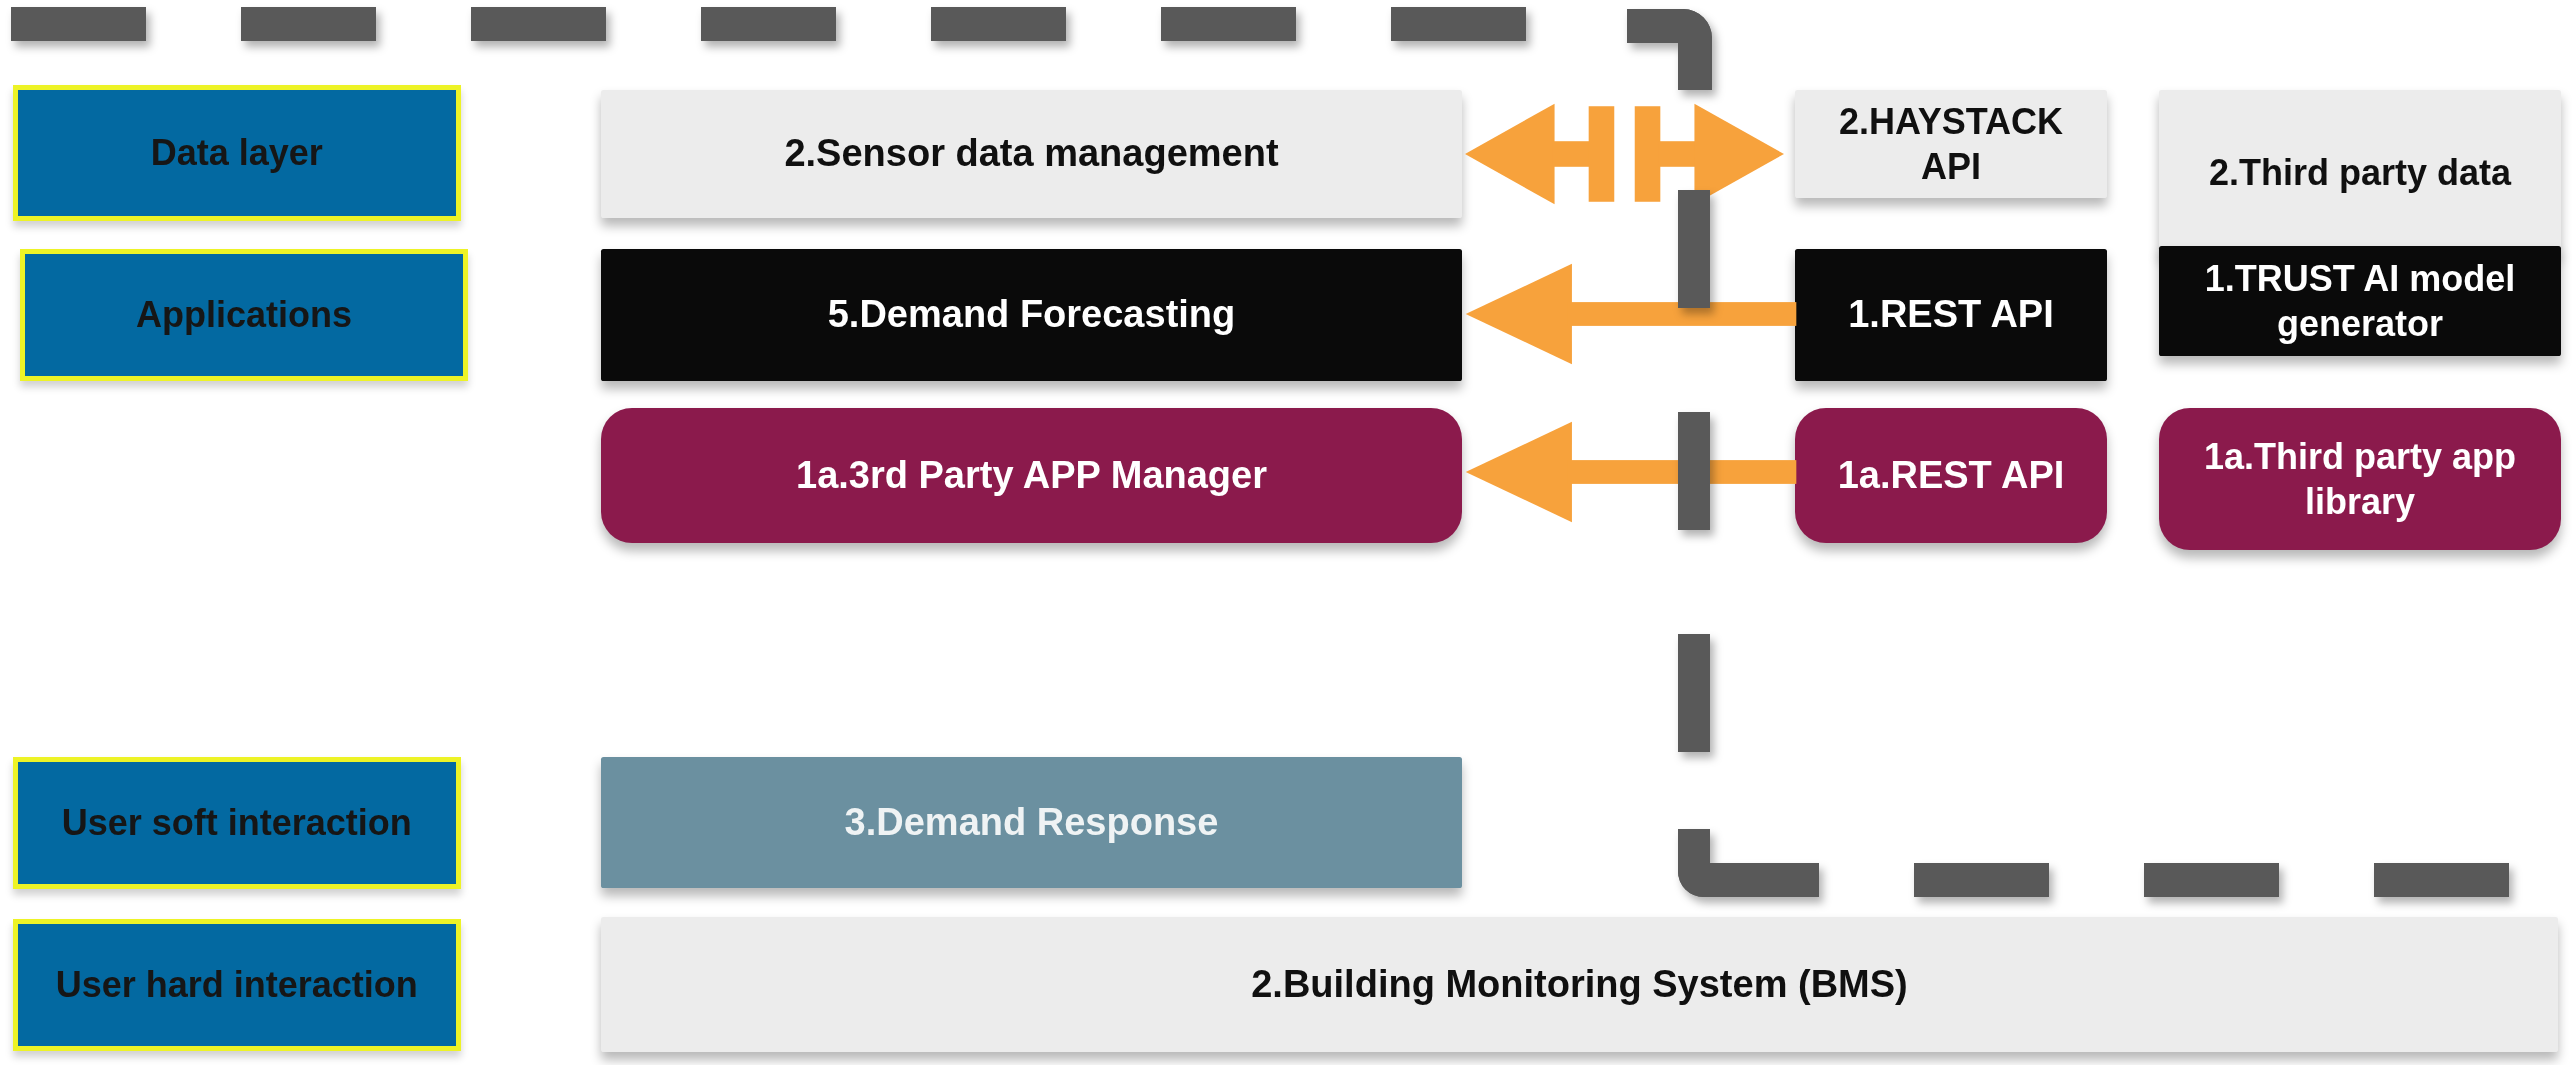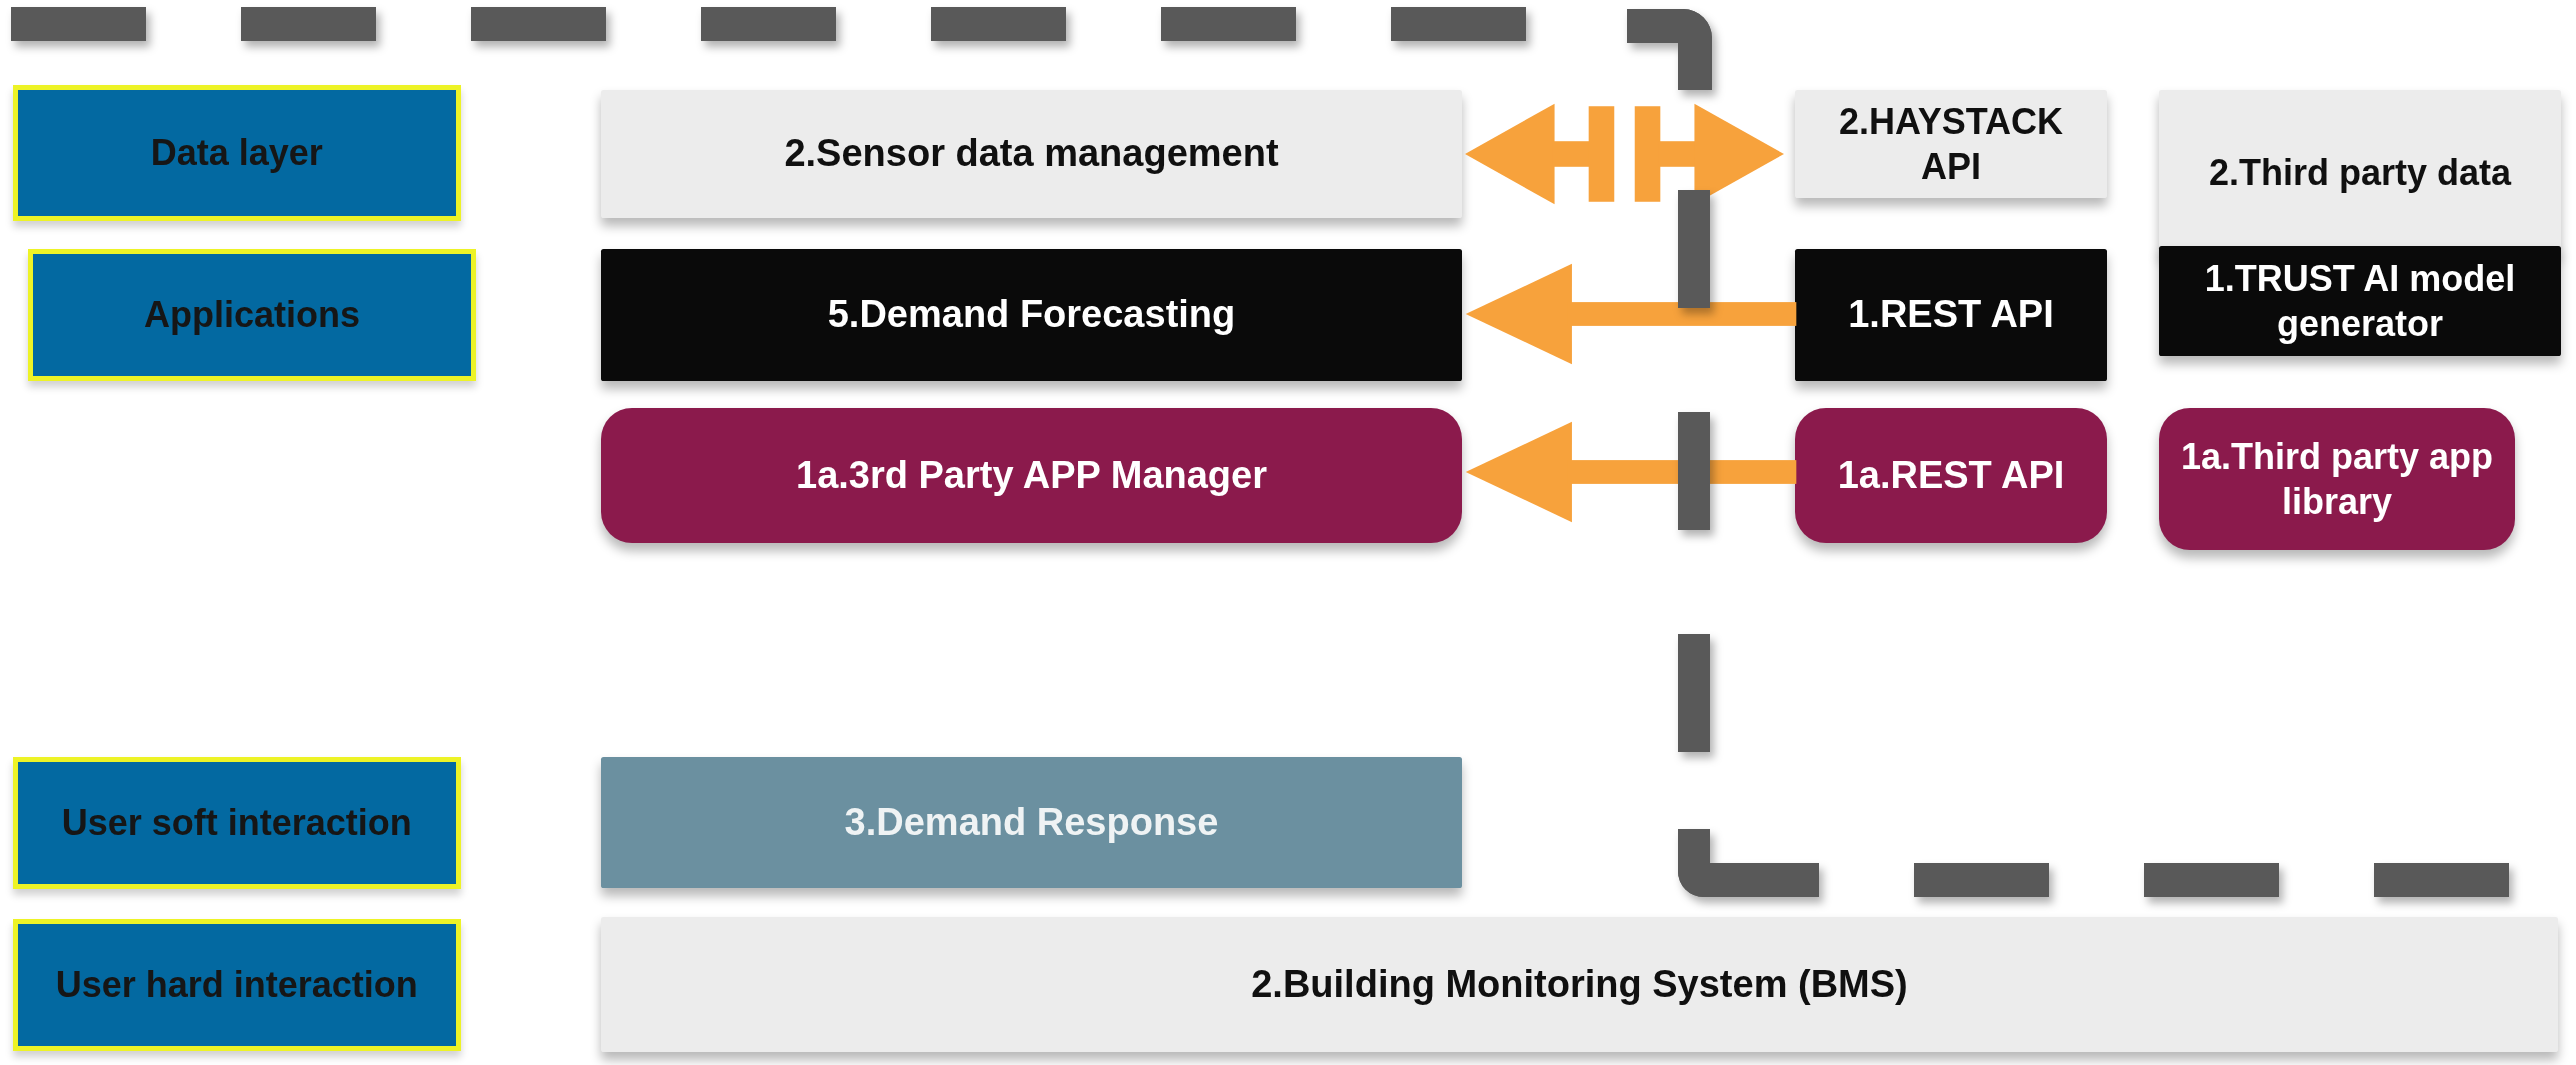--- a/index.html
+++ b/index.html
@@ -58,21 +58,21 @@
 
   <div class="dash-h" style="left:11px;top:6.8px;width:1601px;"></div>
   <div class="elbow-top"></div>
   <div class="dash-v zline" style="left:1678px;top:190px;height:563px;"></div>
   <div class="elbow-bottom"></div>
   <div class="dash-h" style="left:1914px;top:863px;width:597px;"></div>
 
   <div class="rowlabel" style="left:12.8px;top:85px;width:448px;height:136px;">
     <span>Data layer</span>
   </div>
-  <div class="rowlabel" style="left:28px;top:249px;width:448px;height:132px;">
+  <div class="rowlabel" style="left:20px;top:249px;width:448px;height:132px;">
     <span>Applications</span>
   </div>
   <div class="rowlabel" style="left:12.8px;top:757px;width:448px;height:132px;">
     <span>User soft interaction</span>
   </div>
   <div class="rowlabel" style="left:12.8px;top:919px;width:448px;height:132px;">
     <span>User hard interaction</span>
   </div>
 
   <div class="node gray" style="left:601px;top:90px;width:861px;height:128px;">
@@ -100,21 +100,21 @@
   <div class="node maroon" style="left:1795px;top:408px;width:312px;height:135px;">
     <span>1a.REST API</span>
   </div>
 
   <div class="node gray small" style="left:2159px;top:90px;width:402px;height:164px;">
     <span>2.Third party data</span>
   </div>
   <div class="node black small" style="left:2159px;top:246px;width:402px;height:110px;">
     <span>1.TRUST AI model generator</span>
   </div>
-  <div class="node maroon small" style="left:2159px;top:408px;width:356px;height:142px;">
+  <div class="node maroon small" style="left:2159px;top:408px;width:402px;height:142px;">
     <span>1a.Third party app library</span>
   </div>
 
   <svg class="arrow-svg" style="left:1465px;top:101px;" width="319" height="106" viewBox="0 0 374 124">
     <polygon points="0,62 105,3 105,121" fill="#F7A23C"></polygon>
     <rect x="103" y="47" width="44" height="30" fill="#F7A23C"></rect>
     <rect x="145" y="6" width="30" height="112" fill="#F7A23C"></rect>
     <rect x="199" y="6" width="30" height="112" fill="#F7A23C"></rect>
     <rect x="227" y="47" width="44" height="30" fill="#F7A23C"></rect>
     <polygon points="374,62 269,3 269,121" fill="#F7A23C"></polygon>

